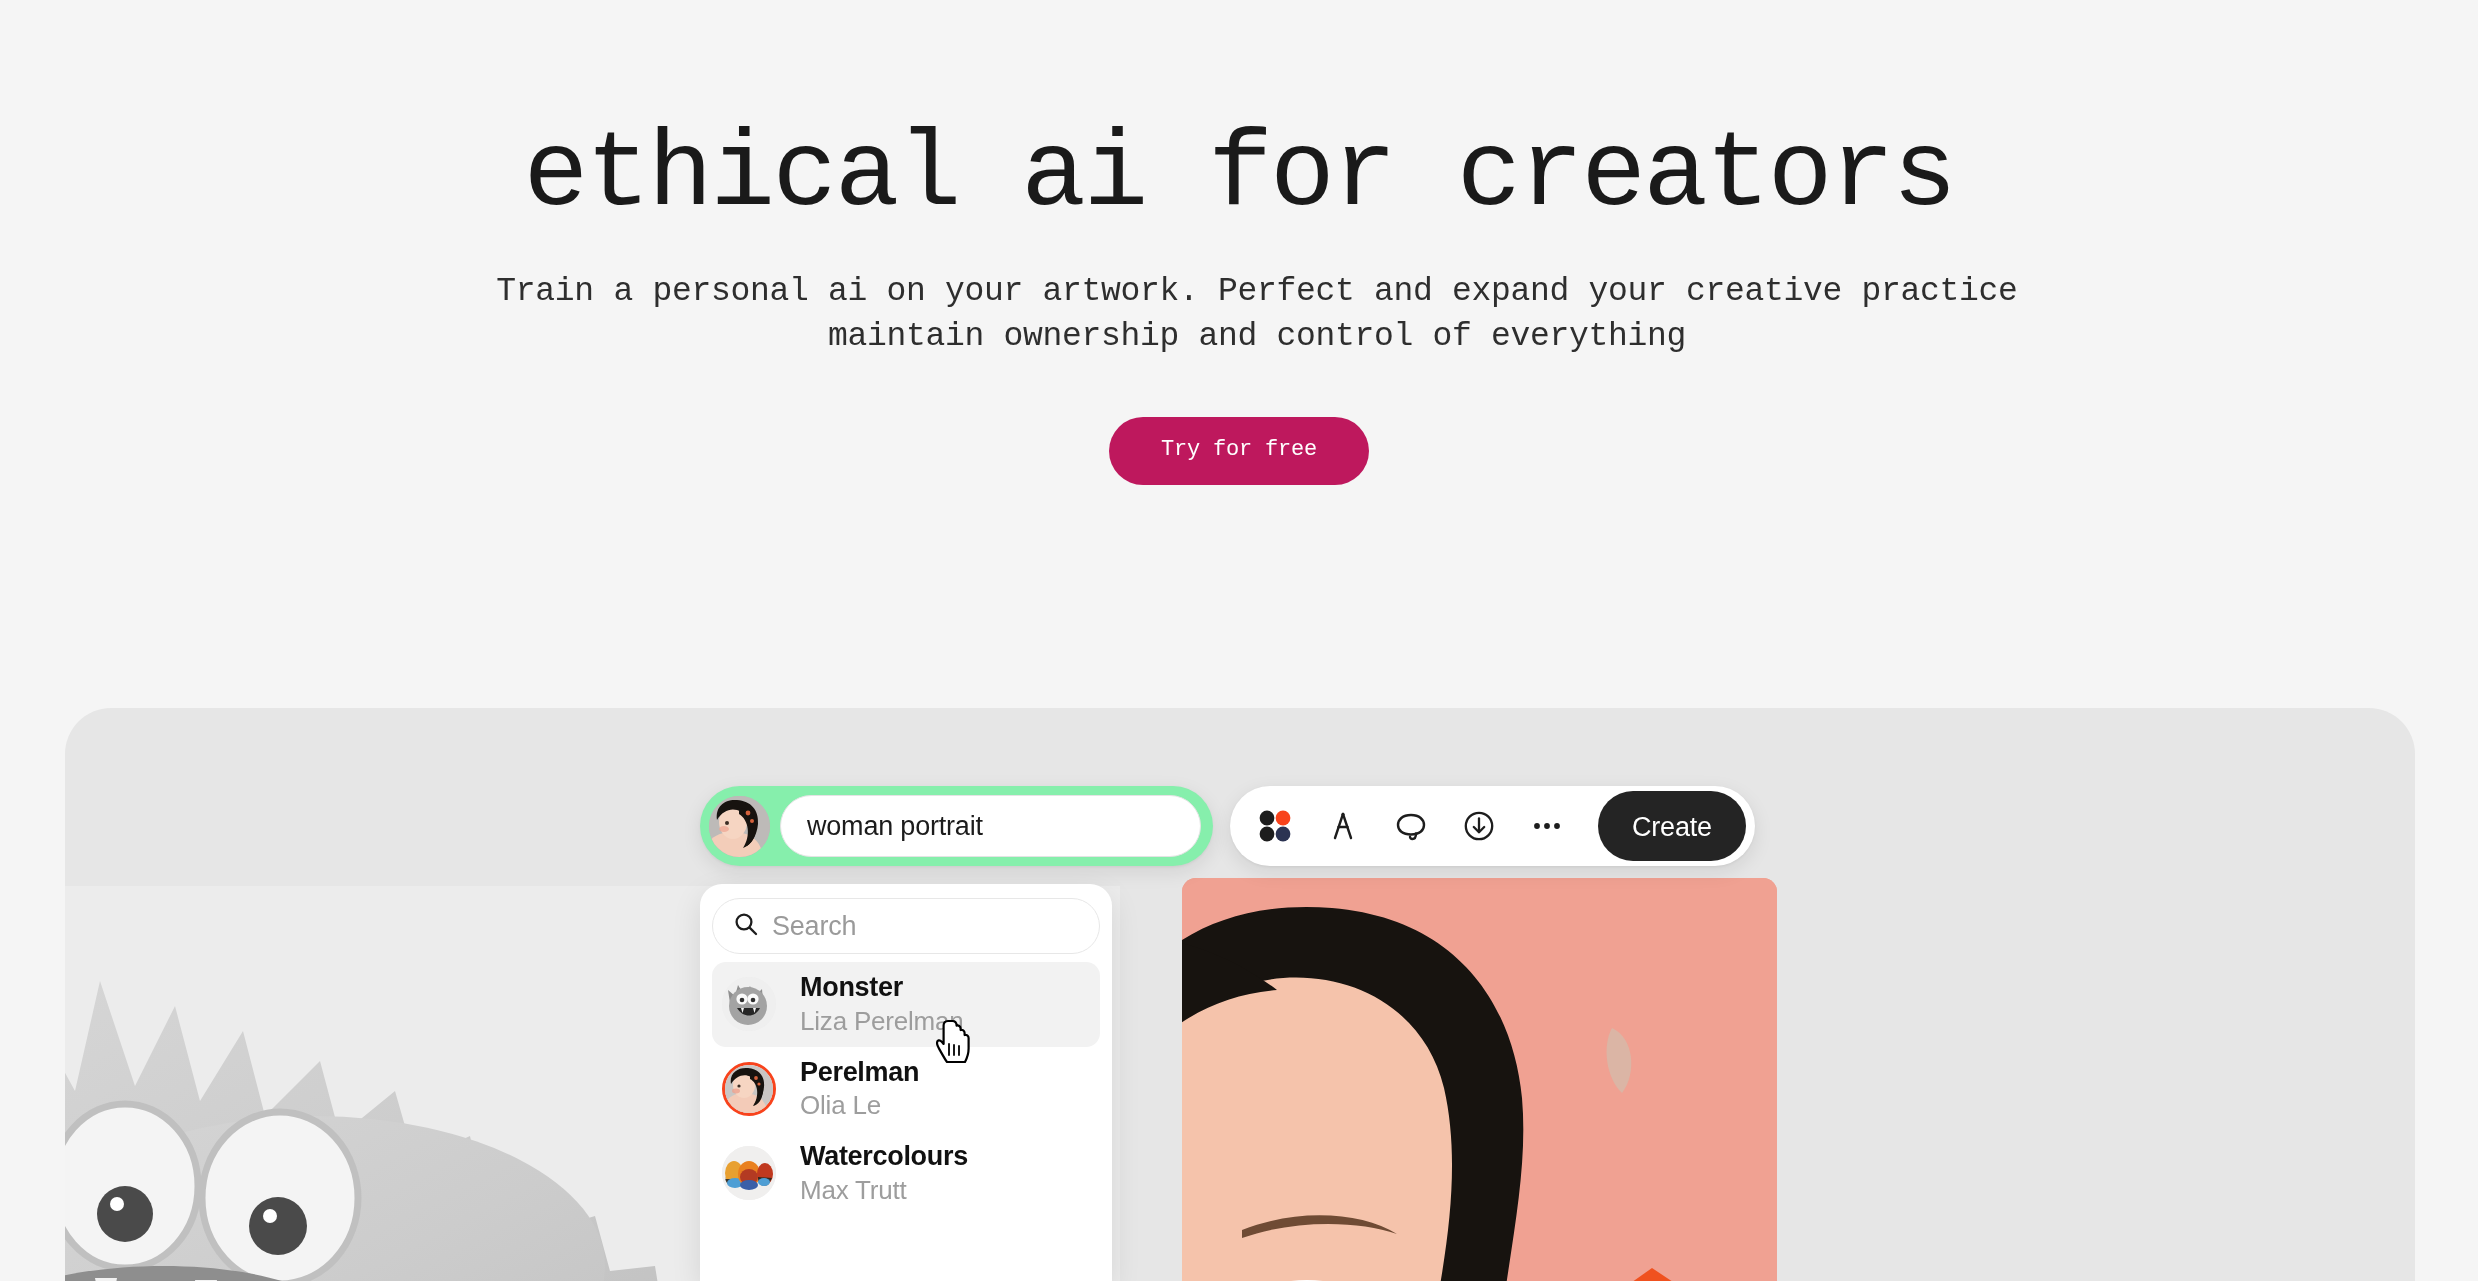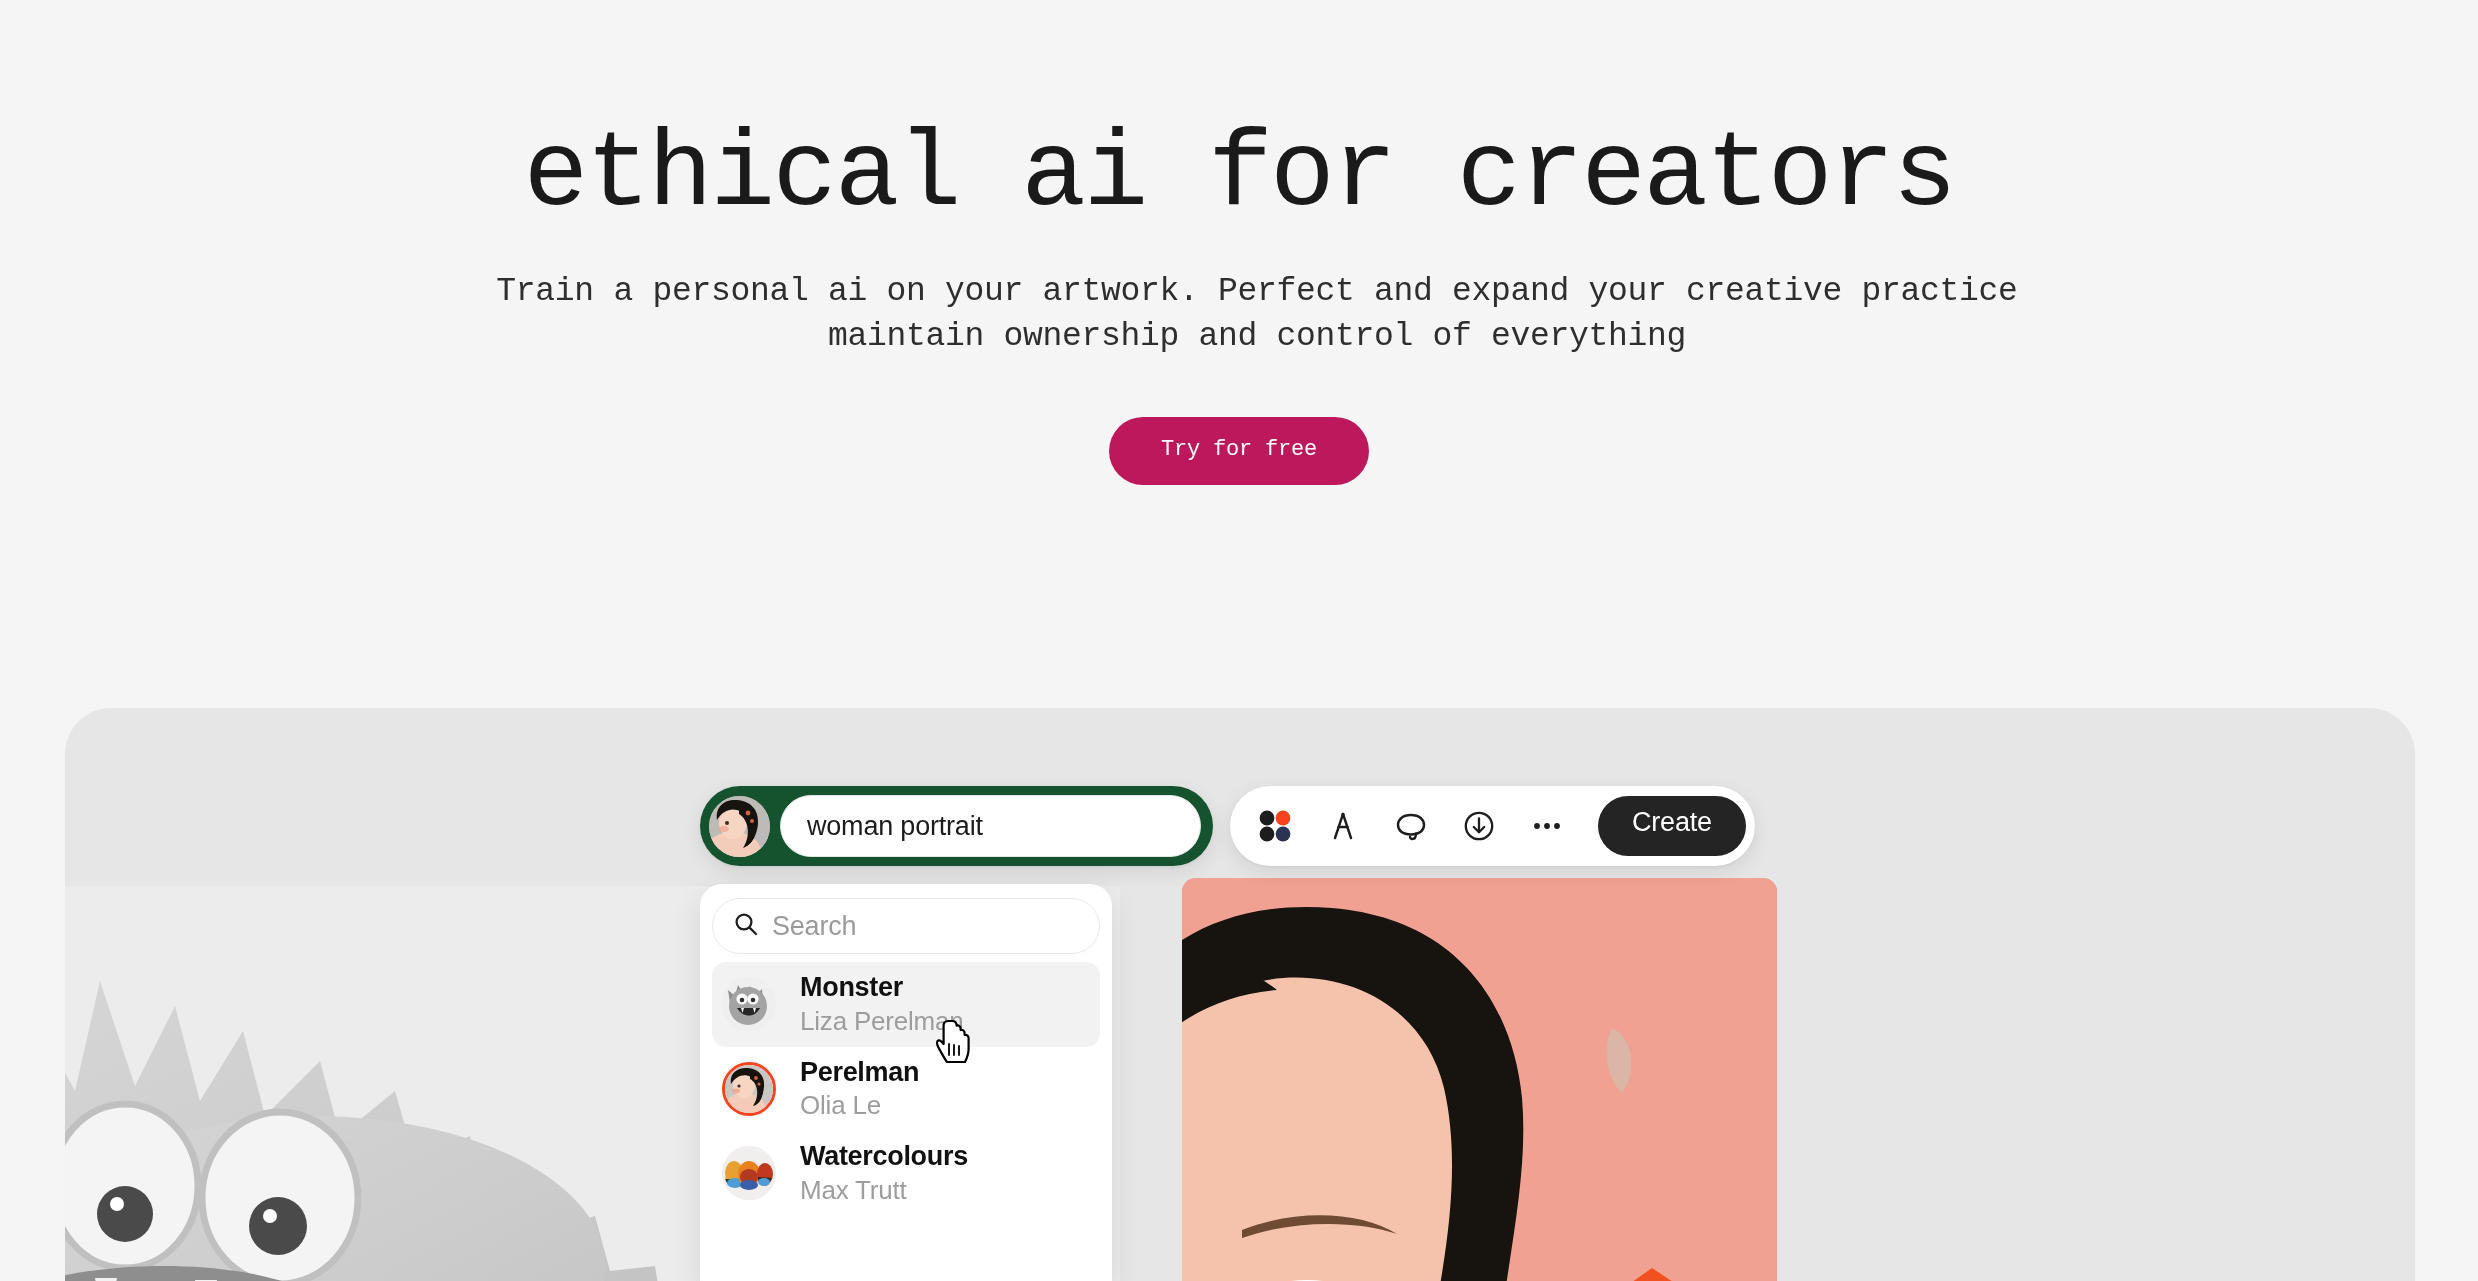--- a/index.html
+++ b/index.html
@@ -99,21 +99,21 @@
     overflow: hidden;
   }
 
   
   .search-pill {
     position: absolute;
     left: 700px;
     top: 786px;
     width: 513px;
     height: 80px;
-    background: #14532d;
+    background: #86efac;
     border-radius: 999px;
     display: flex;
     align-items: center;
     padding: 0 10px 0 9px;
     box-shadow: 0 6px 20px rgba(0,0,0,0.09), 0 1px 3px rgba(0,0,0,0.05);
     z-index: 40;
   }
 
   .pill-avatar {
     width: 61px;
@@ -170,21 +170,21 @@
   }
 
   .create-button {
     background: #242424;
     color: #ffffff;
     border: none;
     border-radius: 999px;
     font-family: inherit;
     font-size: 27px;
     letter-spacing: -0.2px;
-    padding: 13px 34px 20px;
+    padding: 23px 34px 20px;
     margin-left: 6px;
     cursor: pointer;
     line-height: 1;
   }
 
   
   .dropdown {
     position: absolute;
     left: 700px;
     top: 884px;

